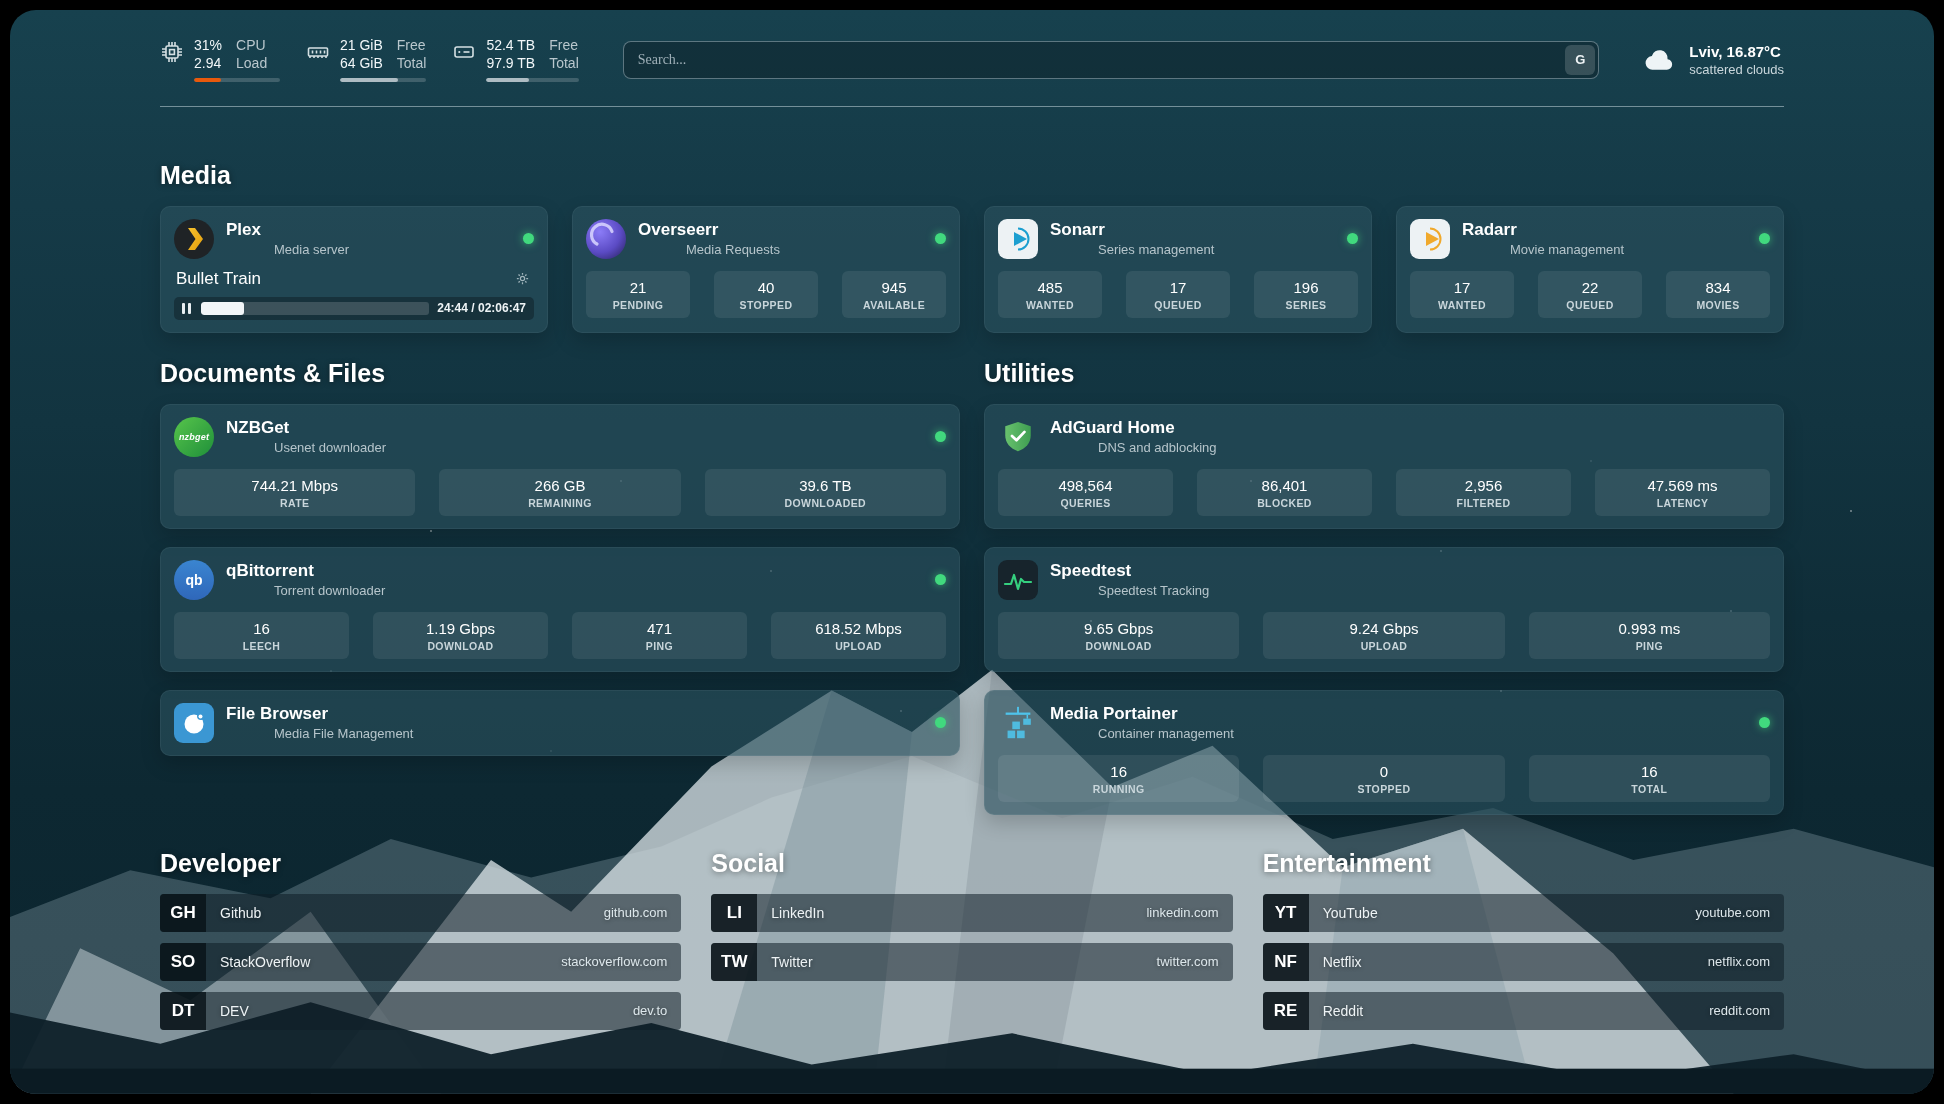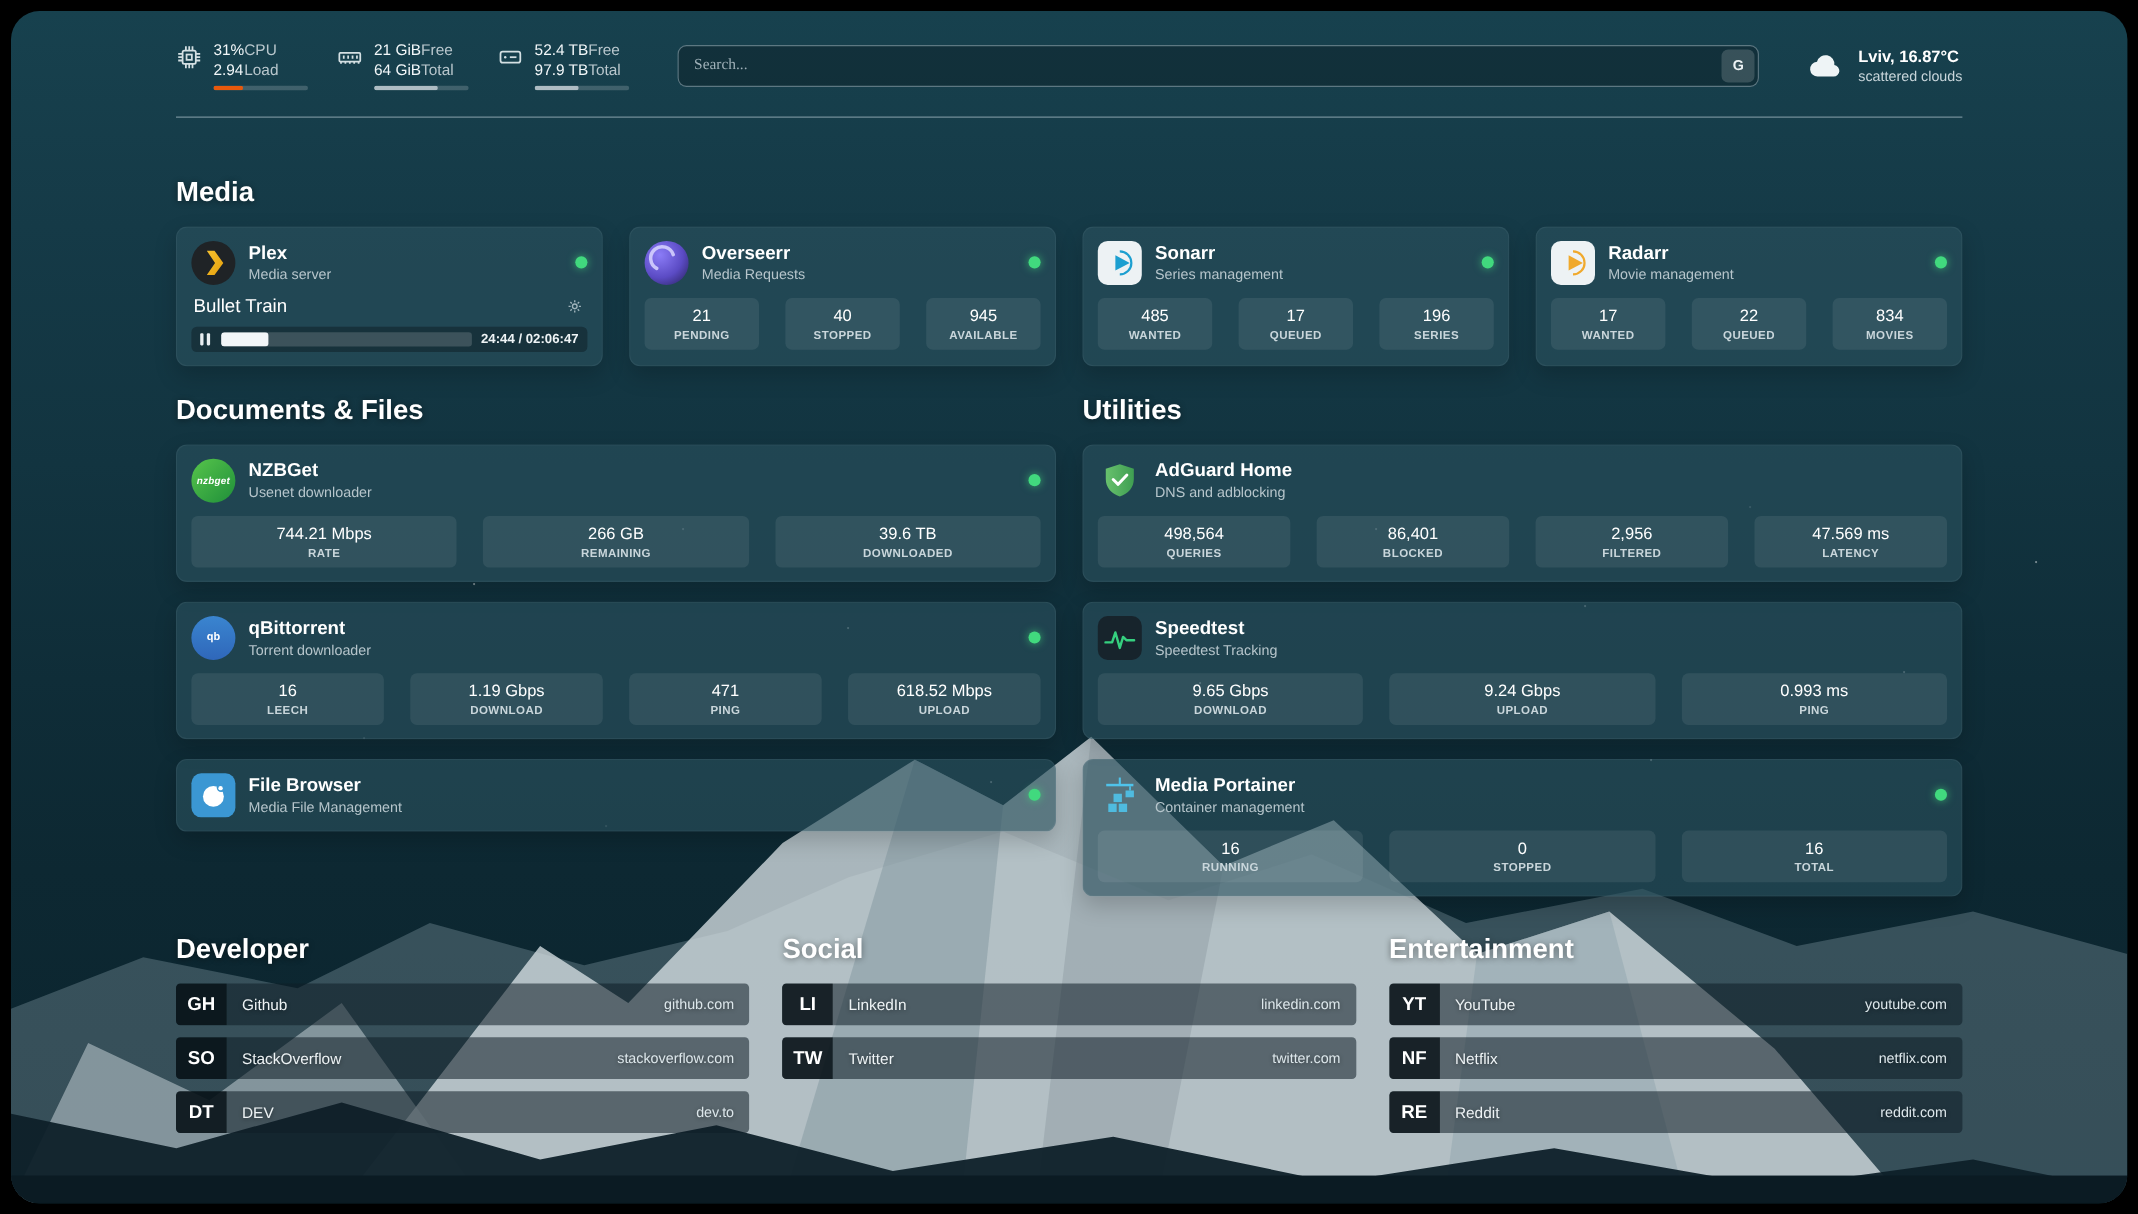--- a/index.html
+++ b/index.html
@@ -17,21 +17,21 @@
       1580px 450px rgba(255,255,255,.6), 1720px 600px #fff, 320px 660px rgba(255,255,255,.5), 890px 700px #fff,
       1160px 720px rgba(255,255,255,.6), 1490px 680px #fff, 540px 740px rgba(255,255,255,.5), 1840px 500px #fff;
   }
   .content { position:relative; z-index:2; padding:0 150px; }
 
   
   .topbar { display:flex; align-items:center; padding-top:28px; }
   .sys-group { display:flex; gap:10px; align-items:flex-start; margin-right:26px; }
   .sys-icon { margin-top:2px; opacity:.95; }
   .sys-body { display:flex; flex-direction:column; gap:6px; min-width:86px; }
-  .sys-rows { display:flex; }
+  .sys-rows { display:flex; gap:14px; }
   .sys-col { display:flex; flex-direction:column; gap:3px; font-size:14px; line-height:1.1; color:#f2f7f9; font-weight:500; }
   .sys-col.labels { color:#b9c7cd; font-weight:400; }
   .meter { height:4px; background:rgba(255,255,255,.18); border-radius:2px; overflow:hidden; width:100%; }
   .meter-fill { height:100%; background:#aebcc3; border-radius:2px; }
   .meter-fill.cpu { background:#e8590c; }
 
   .searchwrap { flex:1; margin:0 42px 0 18px; position:relative; }
   .search-input { width:100%; height:38px; background:rgba(8,20,26,.35); border:1px solid rgba(170,190,200,.5);
     border-radius:8px; color:#e8eef1; padding:0 48px 0 14px; font-size:14px; outline:none; font-family:Liberation Serif, serif; }
   .search-input::placeholder { color:#9fb0b8; }
@@ -49,21 +49,21 @@
   .media-section { margin-top:54px; }
   .grid4 { display:grid; grid-template-columns:repeat(4,1fr); gap:24px; }
   .two-col { display:grid; grid-template-columns:1fr 1fr; gap:24px; margin-top:26px; align-items:start; }
   .stack { display:flex; flex-direction:column; gap:18px; }
 
   .card { background:rgba(42,80,94,.62); border:1px solid rgba(255,255,255,.05); border-radius:10px;
     padding:12px 13px; box-shadow:0 8px 20px rgba(0,0,0,.18); cursor:pointer; }
   .card-head { display:flex; align-items:center; gap:12px; }
   .app-icon { width:40px; height:40px; flex:0 0 auto; display:grid; place-items:center; position:relative; }
   .app-name { font-size:17px; font-weight:600; color:#fff; line-height:1.2; }
-  .app-sub { font-size:13px; color:#b6c5cb; margin-top:2px; }
+  .app-sub { font-size:13px; color:#b6c5cb; margin-top:2px;margin-left:48px; }
   .dot { width:11px; height:11px; border-radius:50%; background:#41d97e; margin-left:auto; align-self:center;
     box-shadow:0 0 8px rgba(65,217,126,.7); flex:0 0 auto; }
   .stats { display:flex; gap:24px; margin-top:12px; }
   .stat { flex:1; background:rgba(255,255,255,.08); border-radius:6px; text-align:center; padding:8px 2px 7px; }
   .stat-v { font-size:15px; color:#fff; font-weight:500; }
   .stat-l { font-size:10.5px; font-weight:700; letter-spacing:.4px; color:#c9d6db; margin-top:3px; }
 
   
   .np-row { display:flex; align-items:center; margin-top:10px; padding:0 2px; }
   .np-title { font-size:17px; color:#fff; }
@@ -78,21 +78,21 @@
 
   
   .ic-circle { width:40px; height:40px; border-radius:50%; display:grid; place-items:center; }
   .ic-square { width:40px; height:40px; border-radius:9px; display:grid; place-items:center; }
   .ic-plex { background:#1f2326; }
   .ic-overseerr { background:radial-gradient(circle at 35% 32%, #8b7cf7 0%, #5b4bc4 55%, #241e56 100%); }
   .ic-white { background:#edf2f4; }
   .ic-nzbget { background:linear-gradient(135deg,#57c54b,#1f8f3a); }
   .ic-nzbget span { color:#fff; font-size:9px; font-weight:700; font-style:italic; letter-spacing:.2px; }
   .ic-qb { background:linear-gradient(180deg,#3a85d0,#2f67ba); }
-  .ic-qb span { color:#fff; font-size:10px; font-weight:700; }
+  .ic-qb span { color:#fff; font-size:14px; font-weight:700; }
   .ic-fb { background:#3b97d3; }
   .ic-speedtest { background:#17242c; }
 
   
   .bookmarks { display:grid; grid-template-columns:repeat(3,1fr); gap:30px; margin-top:34px; padding-bottom:30px; }
   .bm-row { display:flex; align-items:center; height:38px; background:rgba(14,30,38,.55); border-radius:4px;
     margin-bottom:11px; overflow:hidden; cursor:pointer; }
   .bm-abbr { width:46px; height:100%; background:rgba(7,17,22,.8); color:#fff; font-weight:700; font-size:17px;
     display:grid; place-items:center; flex:0 0 auto; }
   .bm-name { margin-left:14px; font-size:14px; color:#eef3f5; text-shadow:0 1px 4px rgba(0,0,0,.4); }

